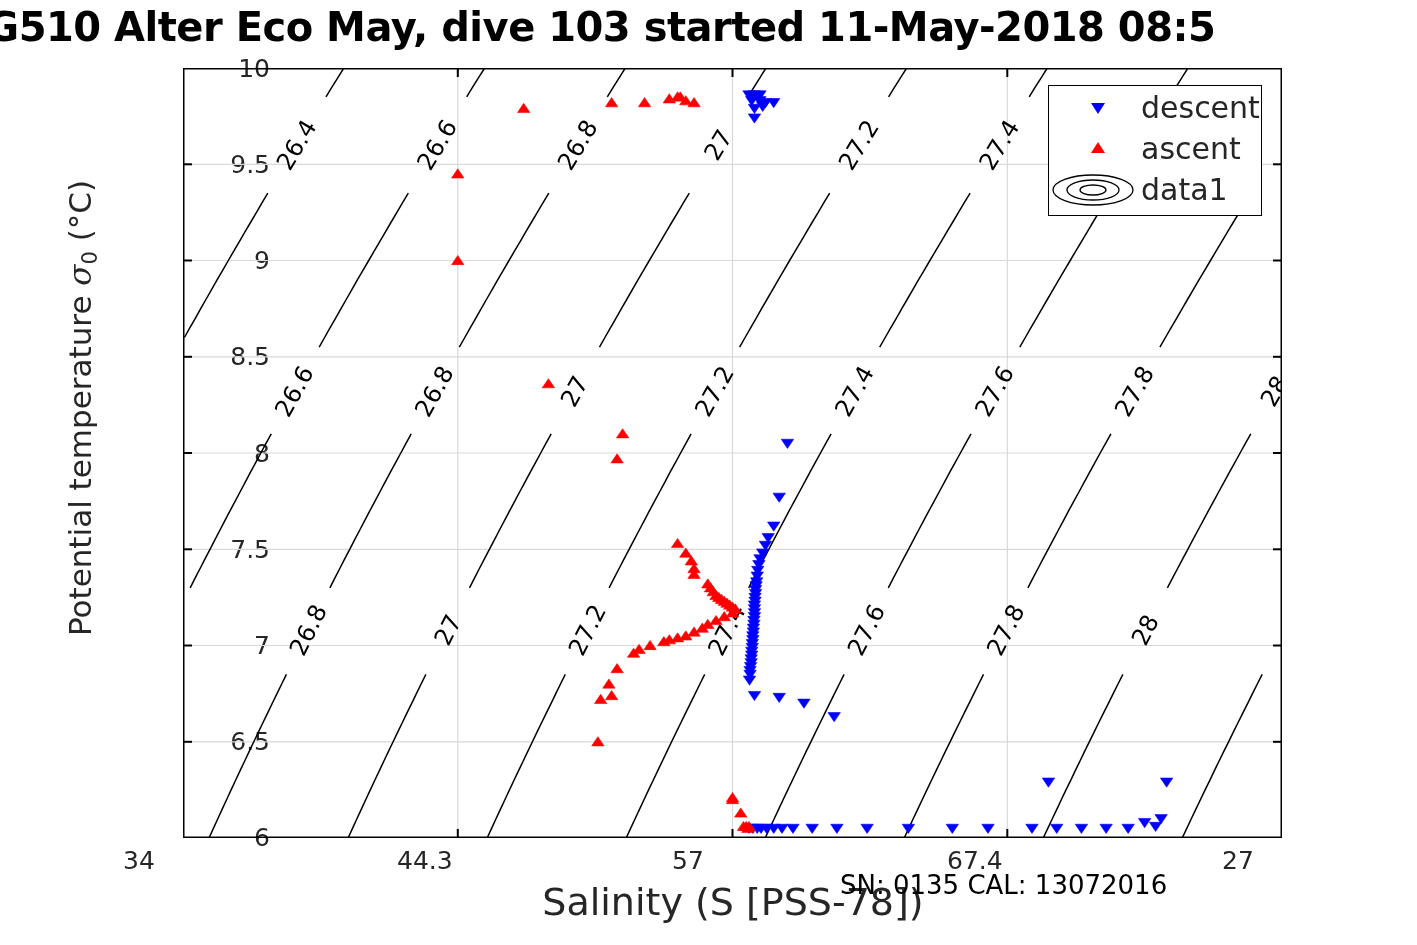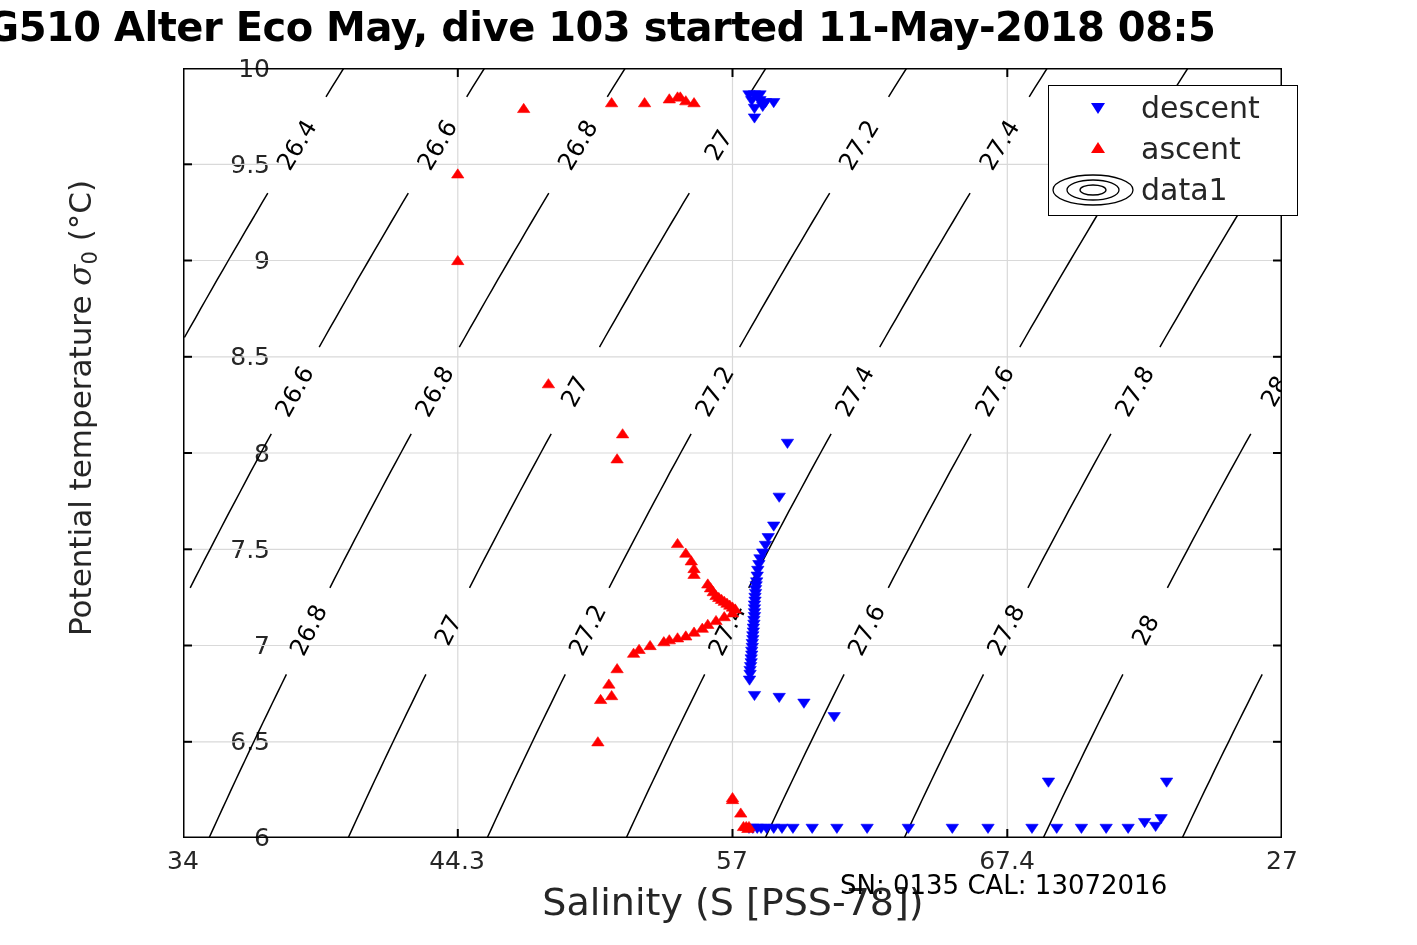--- a/index.html
+++ b/index.html
@@ -32,31 +32,31 @@
     text-align:center;font-size:38px;color:#262626;
   }
   #footnote{
     position:absolute;left:840px;top:870px;
     font-size:26px;color:#000;white-space:nowrap;
   }
 
   
   .ytick{position:absolute;right:1147px;width:120px;text-align:right;
          font-size:25px;color:#262626;}
-  .xtick{position:absolute;top:846px;width:120px;text-align:center;
+  .xtick{position:absolute;top:846px;width:120px;text-align:left;
          font-size:25px;color:#262626;}
 
   
   #plot{position:absolute;left:183px;top:68px;width:1099px;height:770px;}
   #plot svg{position:absolute;left:0;top:0;}
 
   
   #legend{
     position:absolute;left:1048px;top:85px;width:212px;height:129px;
-    background:#fff;border:1.2px solid #000;z-index:40;padding-left:36px;
+    background:#fff;border:1.2px solid #000;z-index:40;
   }
   .lg-row{position:absolute;left:0;width:212px;height:39px;}
   .lg-mark{position:absolute;left:0;top:0;width:92px;height:39px;}
   .lg-text{position:absolute;left:92px;top:0;height:39px;line-height:39px;
            font-size:30px;color:#262626;}
   .tri-down{position:absolute;left:42px;top:15px;width:0;height:0;
      border-left:7px solid transparent;border-right:7px solid transparent;
      border-top:11px solid #0000ff;}
   .tri-up{position:absolute;left:42px;top:13px;width:0;height:0;
      border-left:7px solid transparent;border-right:7px solid transparent;

